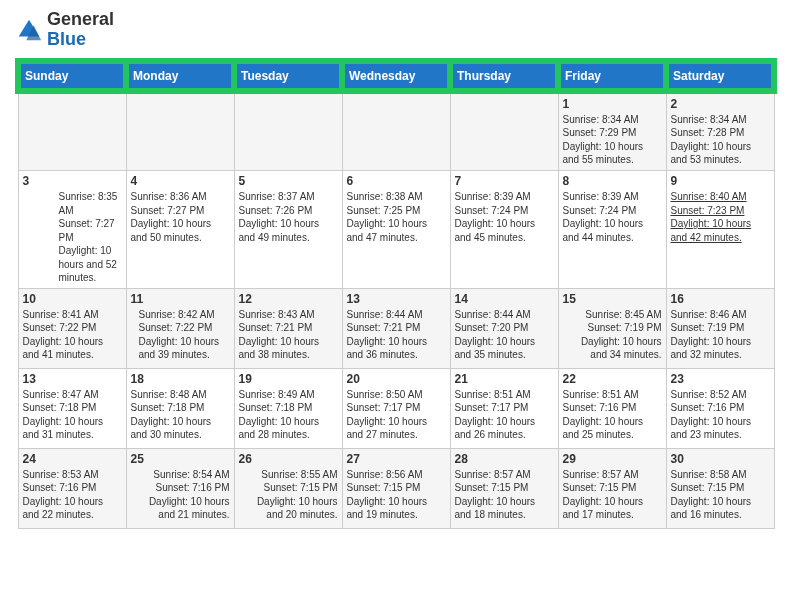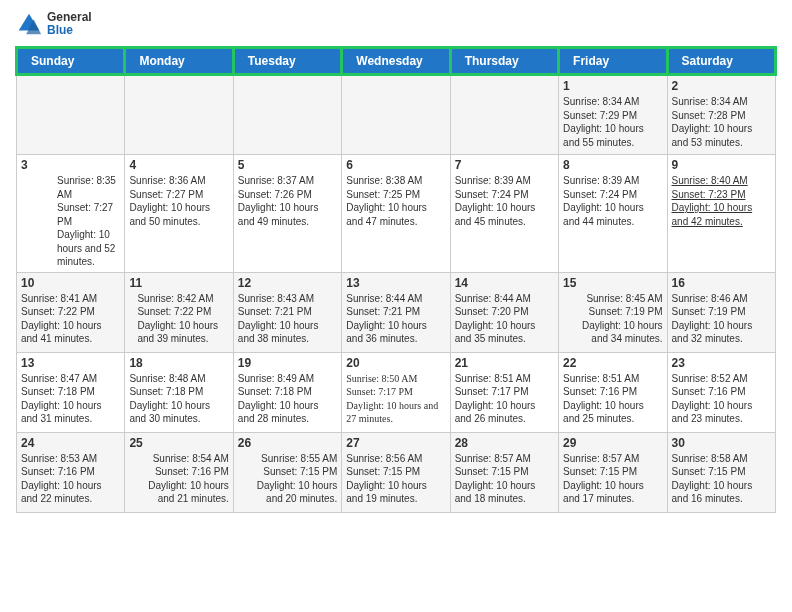--- a/index.html
+++ b/index.html
@@ -19,21 +19,21 @@
       justify-content: space-between;
       align-items: flex-start;
       margin-bottom: 8px;
     }
     .logo {
       display: flex;
       align-items: center;
       gap: 4px;
     }
     .logo-text {
-      font-size: 12px;
+      font-size: 18px;
       font-weight: bold;
       line-height: 1.1;
     }
     .logo-general { color: #333; }
     .logo-blue { color: #1a6bb5; }
     .logo-icon {
       width: 28px;
       height: 28px;
     }
     .title-block {
@@ -51,23 +51,23 @@
     table {
       width: 100%;
       border-collapse: collapse;
       table-layout: fixed;
     }
     thead tr th {
       background-color: #2176c7;
       color: #fff;
       font-size: 12px;
       font-weight: bold;
-      padding: 5px 13px;
+      padding: 5px 4px;
       text-align: left;
-      border: 3px solid #22c55e;
+      border: 6px solid #22c55e;
     }
     tbody tr td {
       border: 1px solid #ccc;
       vertical-align: top;
       padding: 3px 4px;
       font-size: 10px;
       color: #333;
       height: 80px;
       background: #fff;
     }
@@ -236,21 +236,21 @@
 Daylight: 10 hours and 30 minutes.</div>
           </td>
           <td>
             <span class="day-num">19</span>
             <div class="day-info" style="white-space: pre-line;">Sunrise: 8:49 AM
 Sunset: 7:18 PM
 Daylight: 10 hours and 28 minutes.</div>
           </td>
           <td>
             <span class="day-num">20</span>
-            <div class="day-info" style="white-space: pre-line; font-family: Liberation Serif, serif;">Sunrise: 8:50 AM
+            <div class="day-info" style="white-space: pre-line;">Sunrise: 8:50 AM
 Sunset: 7:17 PM
 Daylight: 10 hours and 27 minutes.</div>
           </td>
           <td>
             <span class="day-num">21</span>
             <div class="day-info" style="white-space: pre-line;">Sunrise: 8:51 AM
 Sunset: 7:17 PM
 Daylight: 10 hours and 26 minutes.</div>
           </td>
           <td>

